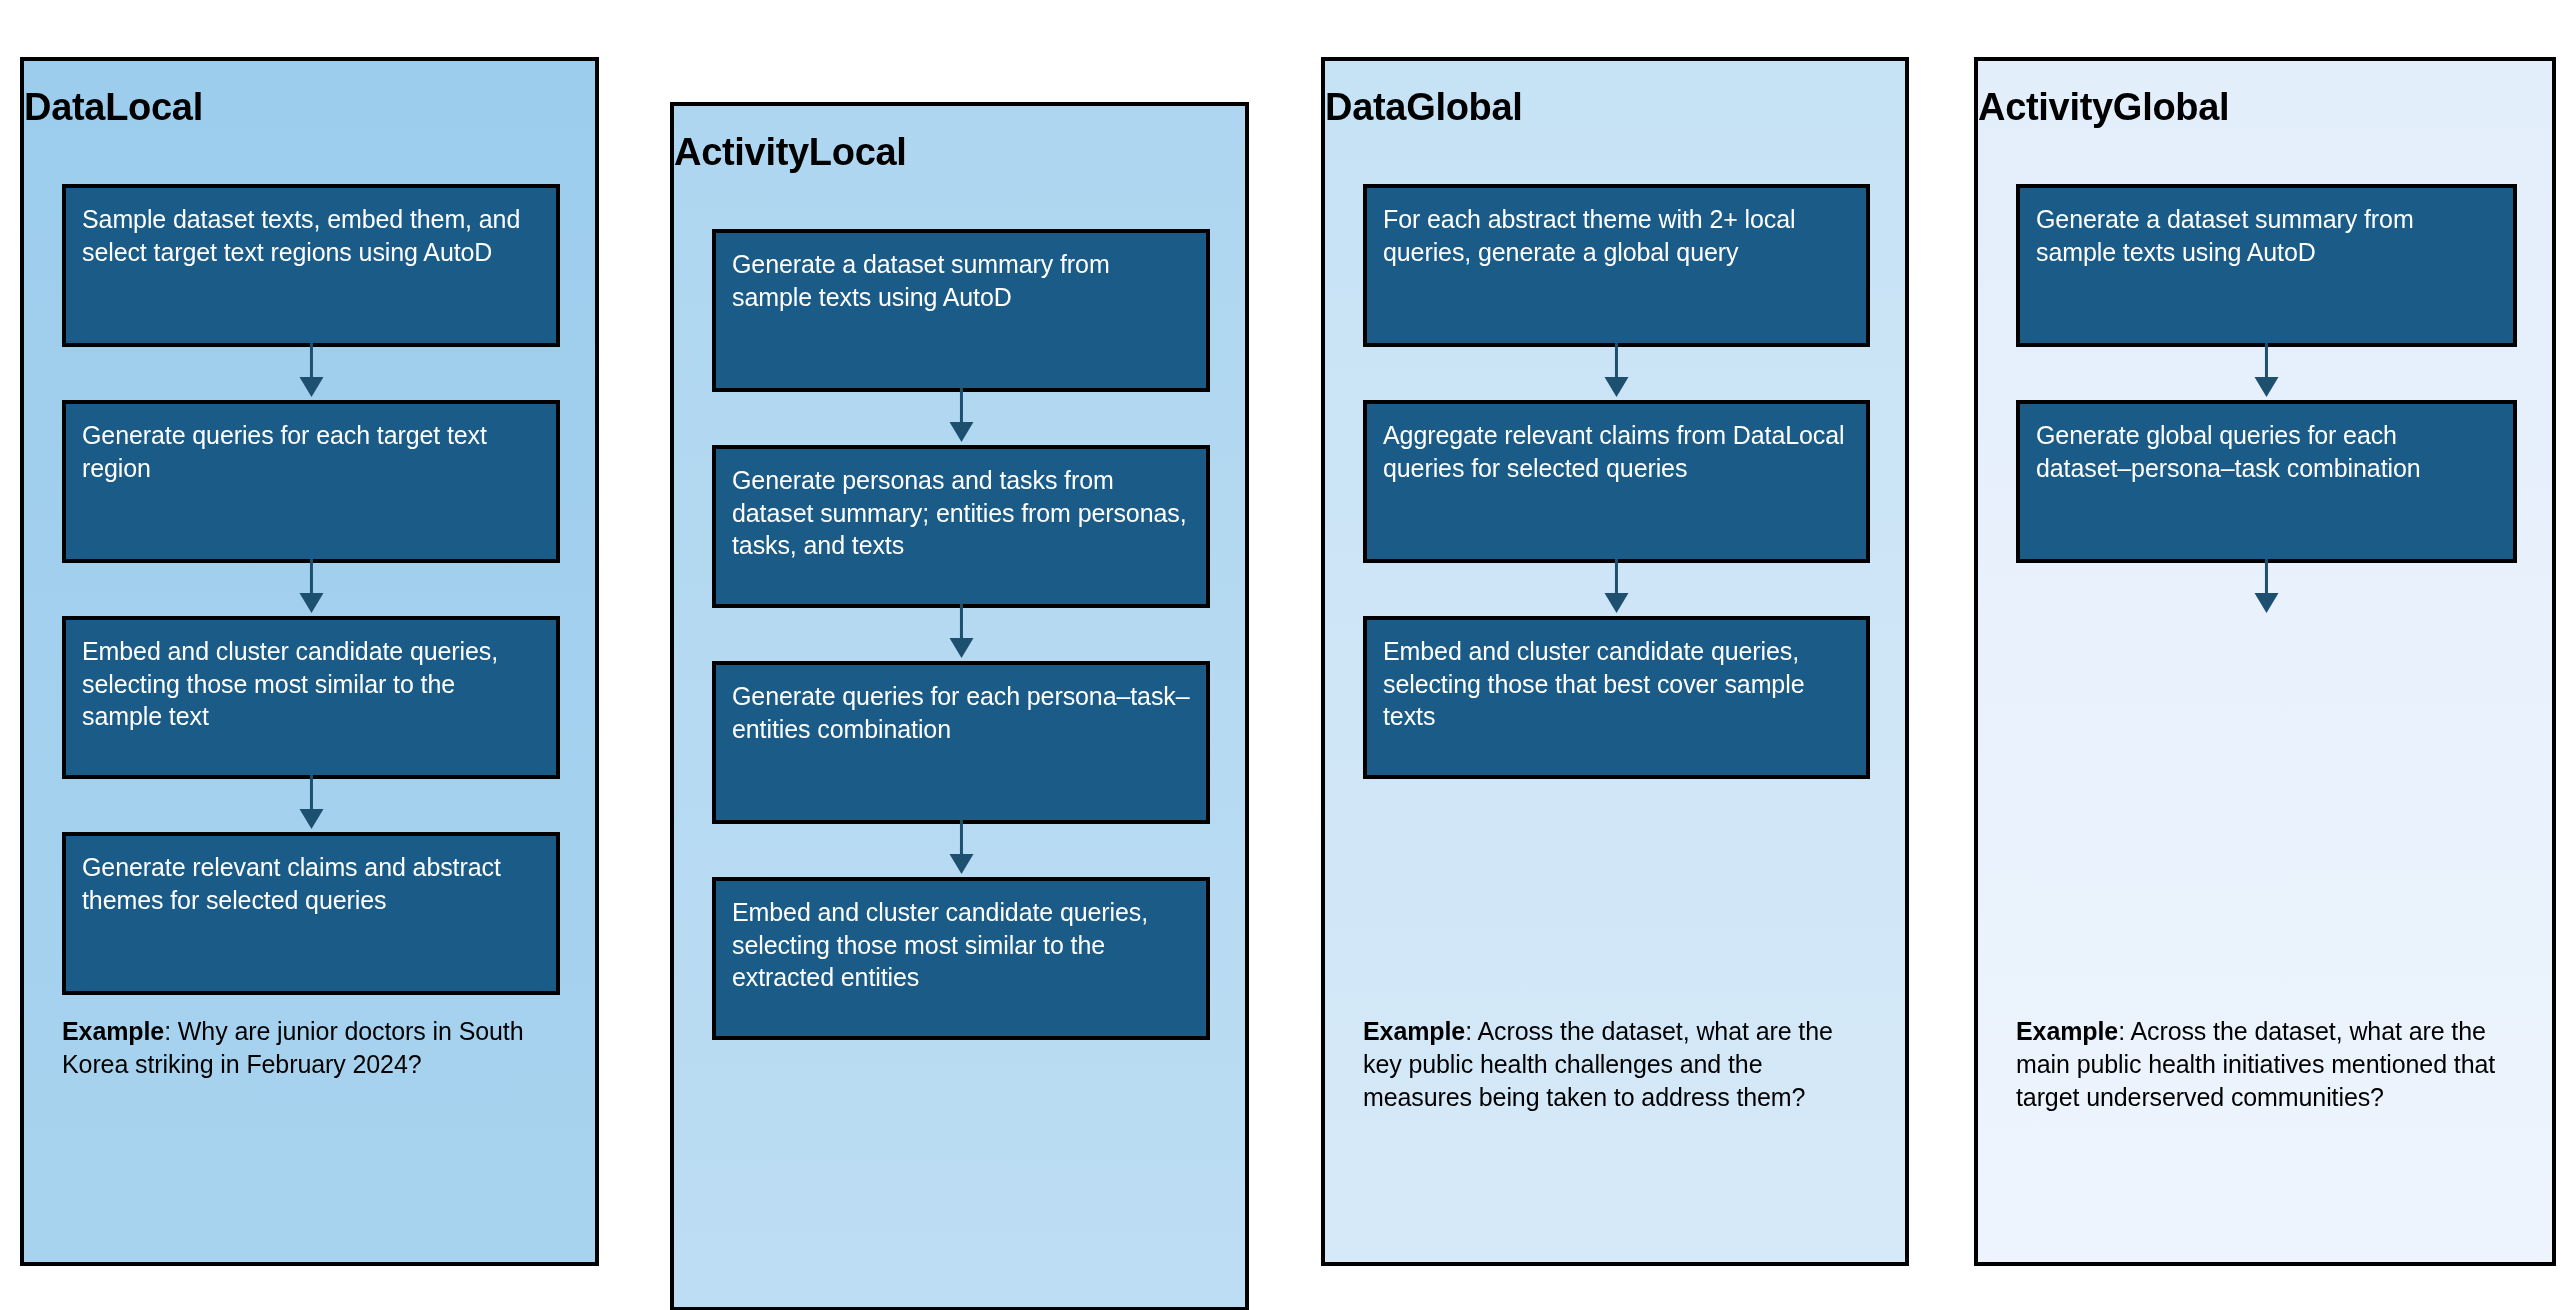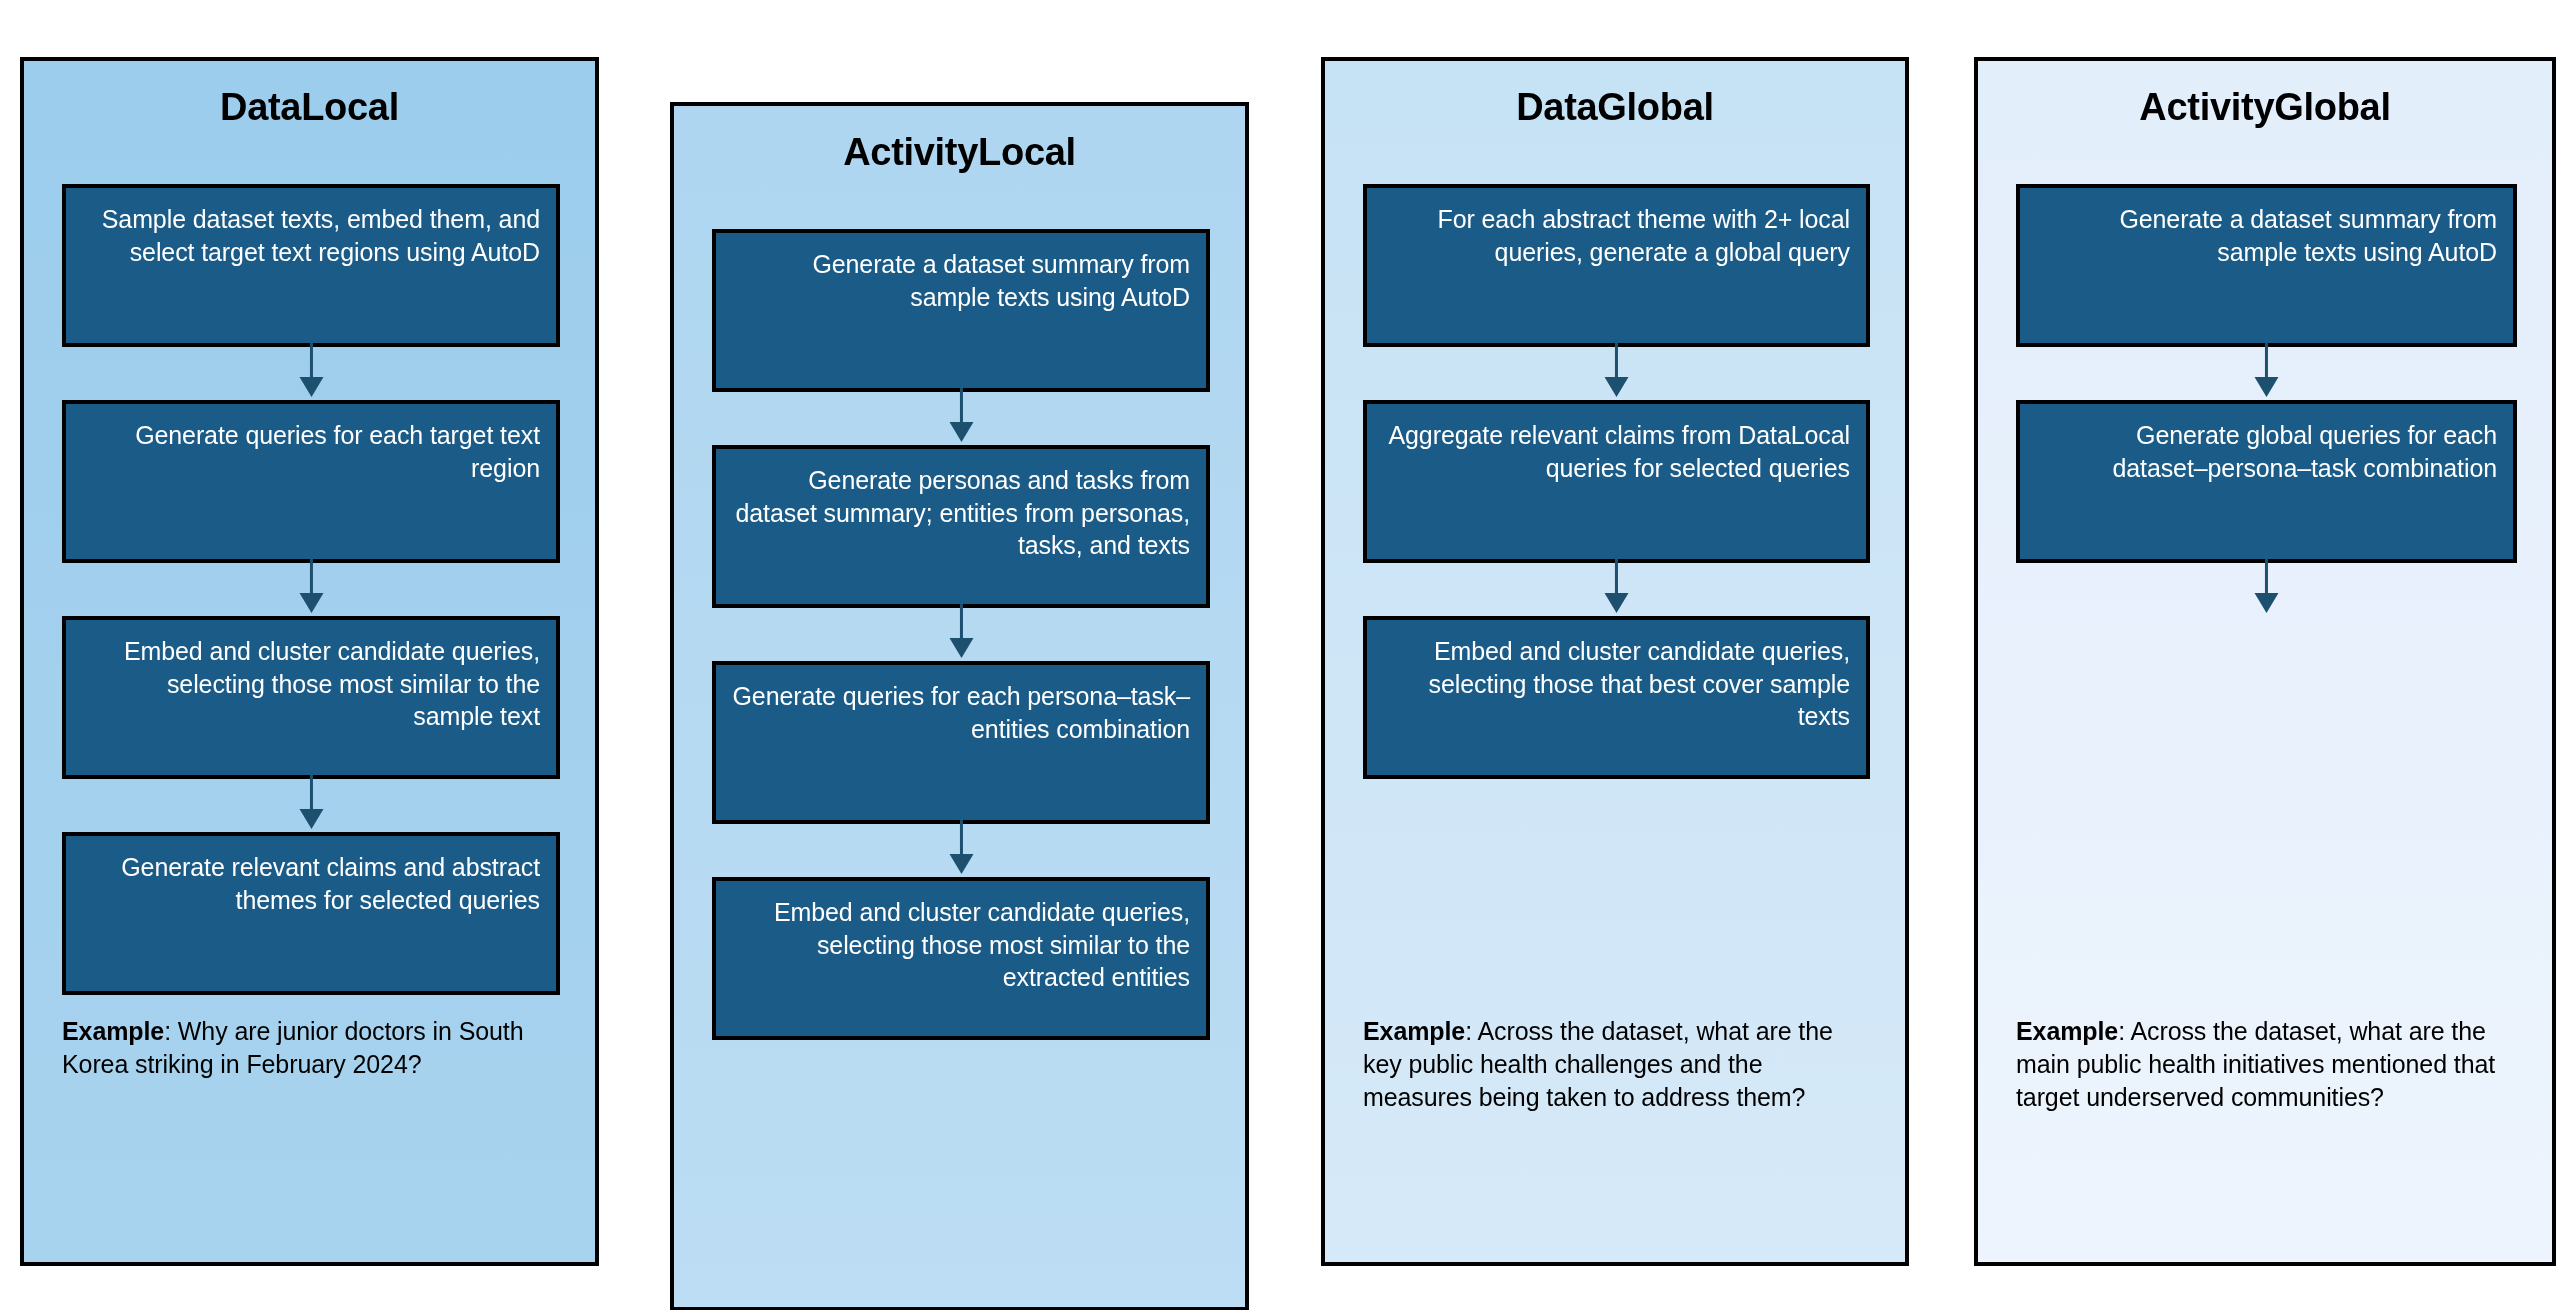--- a/index.html
+++ b/index.html
@@ -32,34 +32,33 @@
   .panel.p1 { left: 20px;   width: 579px; background: linear-gradient(to bottom, #9ccdec 0%, #a8d3ef 100%); }
   .panel.p2 { left: 670px; width: 579px; background: linear-gradient(to bottom, #aed6f0 0%, #bcddf3 100%); margin-top: 45px; }
   .panel.p3 { left: 1321px; width: 588px; background: linear-gradient(to bottom, #c6e2f5 0%, #d6e9f8 100%); }
   .panel.p4 { left: 1974px; width: 582px; background: linear-gradient(to bottom, #e3eefb 0%, #edf4fd 100%); }
 
   .panel-title {
     position: absolute;
     top: 25px;
     left: 0;
     right: 0;
-    text-align: center;
+    text-align: left;
     font-size: 38px;
     font-weight: bold;
     color: #000000;
     letter-spacing: -0.3px;
     font-family: "Liberation Sans", sans-serif;
   }
 
   .flow {
     position: absolute;
     left: 38px;
     right: 35px;
     top: 123px;
-    text-align: right;
   }
 
   .step-box {
     position: relative;
     background: #1b5b87;
     border: 4.3px solid #000000;
     box-sizing: border-box;
     height: 163px;
     margin-bottom: 53px;
     padding: 15px 16px 0 16px;

